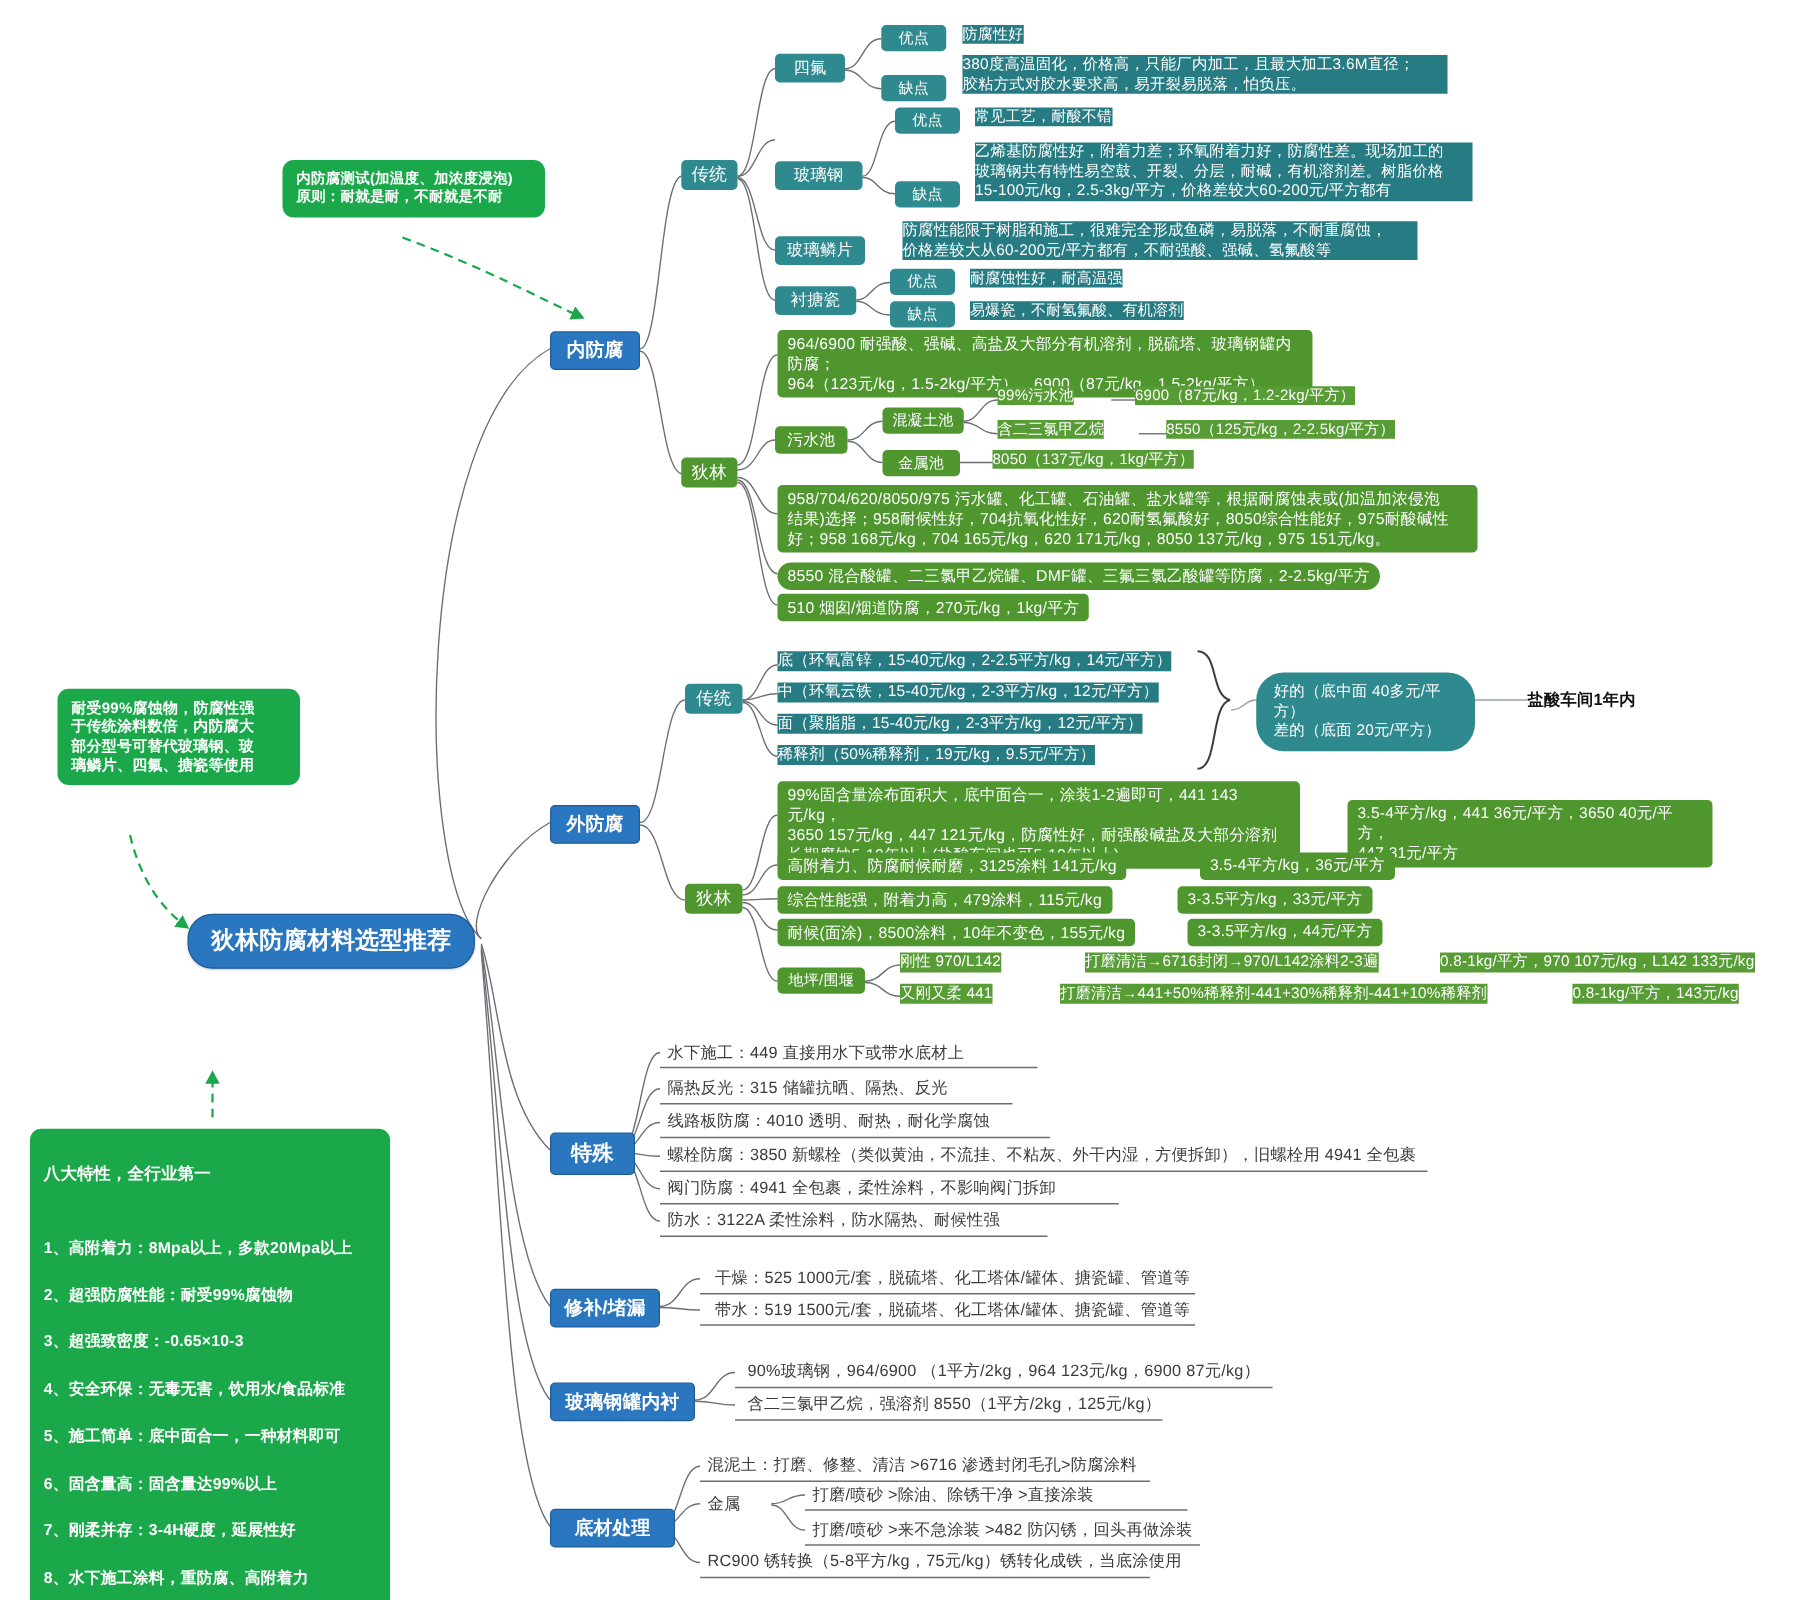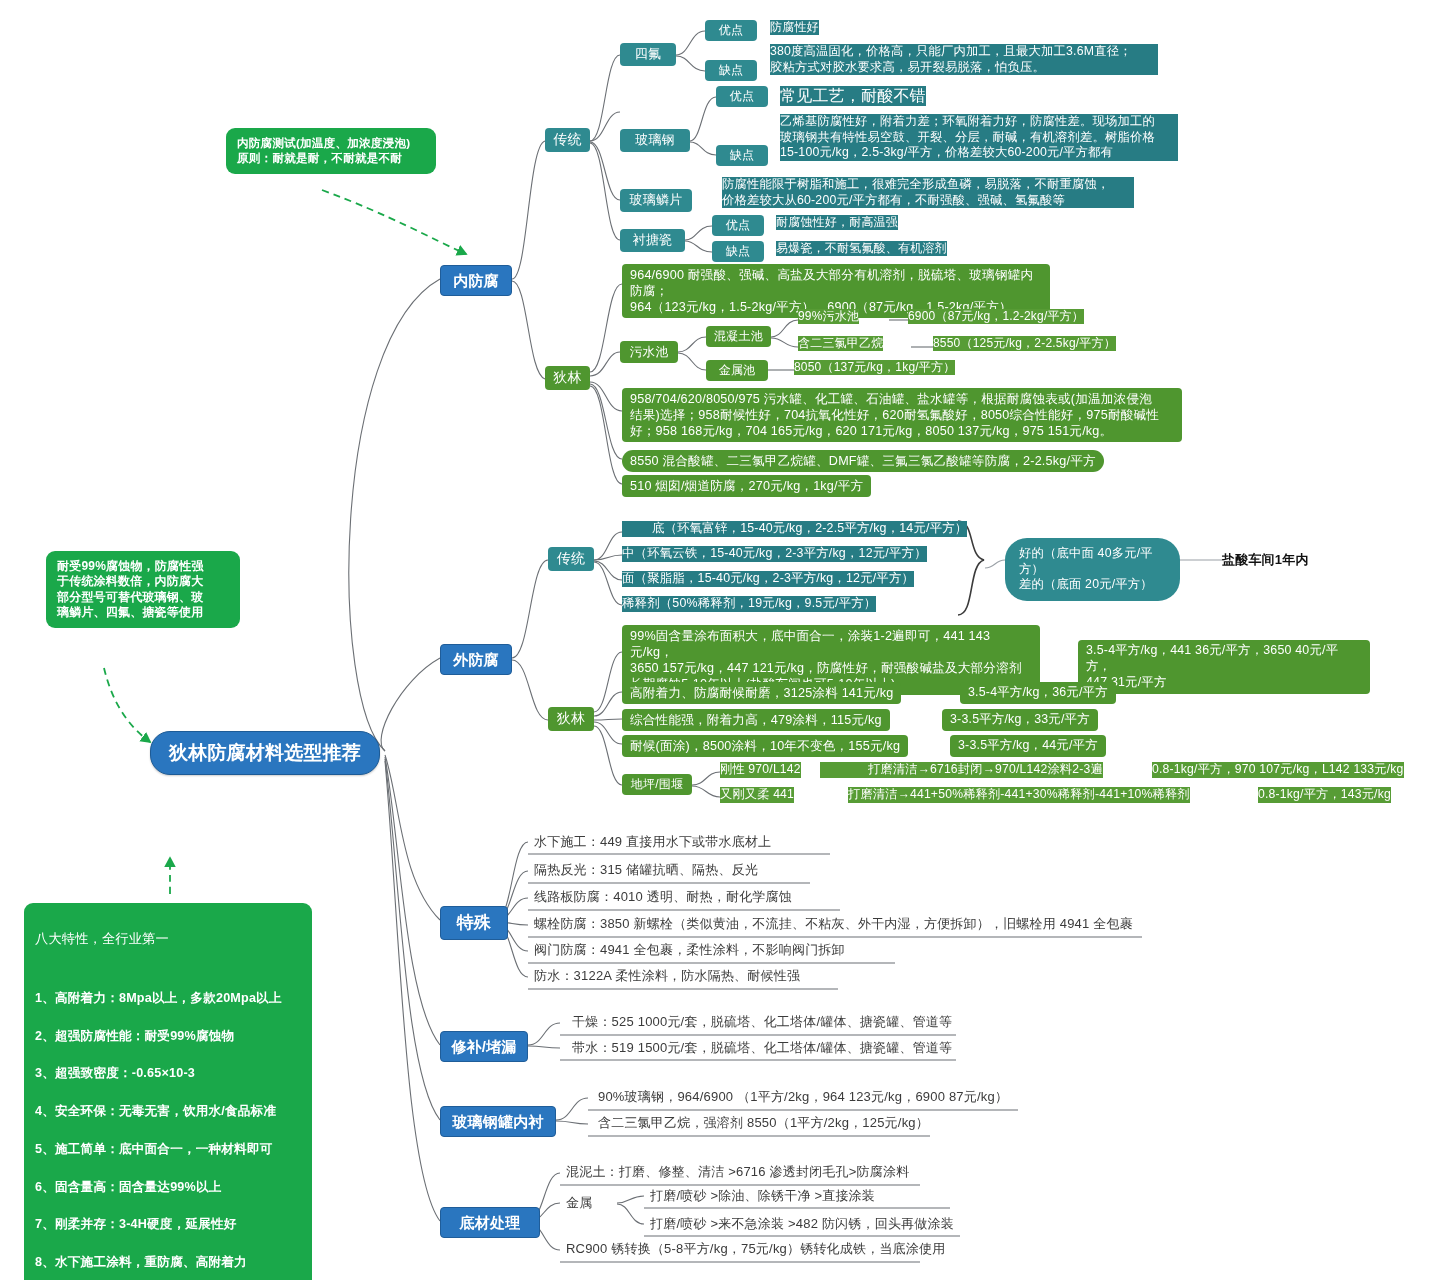--- a/index.html
+++ b/index.html
@@ -67,21 +67,21 @@
     padding:9px 18px;
     box-shadow:0 1px 2px rgba(0,0,0,.2);
   }
   .n-white-lbl { color:#111; font-weight:bold; font-size:13px; white-space:nowrap; }
   .watermark {
     position:absolute; right:14px; bottom:14px;
     font-size:26px; font-weight:bold; color:#2b2b2b;
     letter-spacing:1px;
   }
   .feat-list { font-size:12.6px; font-weight:bold; line-height:1.5; }
-  .feat-title { font-size:13.2px; font-weight:normal; margin-bottom:1px; }
+  .feat-title { font-size:13.2px; font-weight:bold; margin-bottom:1px; }
 </style>
 </head>
 <body>
 
 <div id="canvas">
 
   <svg class="links" viewBox="0 0 1448 1280">
     <g fill="none" stroke="#6b6f74" stroke-width="1.1">
 
       <path d="M385 751 C 330 700 330 340 440 279"></path>
@@ -236,21 +236,21 @@
 
   <div class="node n-teal" style="left:620px; top:43px; width:56px; font-size:13px; text-align:center;">四氟</div>
   <div class="node n-teal" style="left:705px; top:20px; width:52px; font-size:12px; text-align:center;">优点</div>
   <div class="node n-teal-d" style="left:770px; top:20px; font-size:12px;">防腐性好</div>
   <div class="node n-teal" style="left:705px; top:60px; width:52px; font-size:12px; text-align:center;">缺点</div>
   <div class="node n-teal-d" style="left:770px; top:44px; width:388px; font-size:12.3px;">380度高温固化，价格高，只能厂内加工，且最大加工3.6M直径；
 胶粘方式对胶水要求高，易开裂易脱落，怕负压。</div>
 
   <div class="node n-teal" style="left:620px; top:129px; width:70px; font-size:13px; text-align:center;">玻璃钢</div>
   <div class="node n-teal" style="left:716px; top:86px; width:52px; font-size:12px; text-align:center;">优点</div>
-  <div class="node n-teal-d" style="left:780px; top:86px; font-size:16px;">常见工艺，耐酸不错</div>
+  <div class="node n-teal-d" style="left:780px; top:86px; font-size:12px;">常见工艺，耐酸不错</div>
   <div class="node n-teal" style="left:716px; top:145px; width:52px; font-size:12px; text-align:center;">缺点</div>
   <div class="node n-teal-d" style="left:780px; top:114px; width:398px; font-size:12.3px;">乙烯基防腐性好，附着力差；环氧附着力好，防腐性差。现场加工的
 玻璃钢共有特性易空鼓、开裂、分层，耐碱，有机溶剂差。树脂价格
 15-100元/kg，2.5-3kg/平方，价格差较大60-200元/平方都有</div>
 
   <div class="node n-teal" style="left:620px; top:189px; width:72px; font-size:13px; text-align:center;">玻璃鳞片</div>
   <div class="node n-teal-d" style="left:722px; top:177px; width:412px; font-size:12.3px;">防腐性能限于树脂和施工，很难完全形成鱼磷，易脱落，不耐重腐蚀，
 价格差较大从60-200元/平方都有，不耐强酸、强碱、氢氟酸等</div>
 
   <div class="node n-teal" style="left:620px; top:229px; width:65px; font-size:13px; text-align:center;">衬搪瓷</div>
@@ -274,21 +274,21 @@
   <div class="node n-green-s" style="left:794px; top:360px; font-size:12px;">8050（137元/kg，1kg/平方）</div>
 
   <div class="node n-green" style="left:622px; top:388px; width:560px; font-size:12.6px;">958/704/620/8050/975 污水罐、化工罐、石油罐、盐水罐等，根据耐腐蚀表或(加温加浓侵泡
 结果)选择；958耐候性好，704抗氧化性好，620耐氢氟酸好，8050综合性能好，975耐酸碱性
 好；958 168元/kg，704 165元/kg，620 171元/kg，8050 137元/kg，975 151元/kg。</div>
   <div class="node n-green" style="left:622px; top:450px; font-size:12.6px;border-radius:11px;">8550 混合酸罐、二三氯甲乙烷罐、DMF罐、三氟三氯乙酸罐等防腐，2-2.5kg/平方</div>
   <div class="node n-green" style="left:622px; top:475px; font-size:12.6px;">510 烟囱/烟道防腐，270元/kg，1kg/平方</div>
 
   <div class="node n-teal" style="left:548px; top:547px; width:46px; font-size:14px; text-align:center;">传统</div>
 
-  <div class="node n-teal-d" style="left:622px; top:521px; font-size:12.4px;padding-left:30px;">底（环氧富锌，15-40元/kg，2-2.5平方/kg，14元/平方）</div>
+  <div class="node n-teal-d" style="left:622px; top:521px; font-size:12.4px;">底（环氧富锌，15-40元/kg，2-2.5平方/kg，14元/平方）</div>
   <div class="node n-teal-d" style="left:622px; top:546px; font-size:12.4px;">中（环氧云铁，15-40元/kg，2-3平方/kg，12元/平方）</div>
   <div class="node n-teal-d" style="left:622px; top:571px; font-size:12.4px;">面（聚脂脂，15-40元/kg，2-3平方/kg，12元/平方）</div>
   <div class="node n-teal-d" style="left:622px; top:596px; font-size:12.4px;">稀释剂（50%稀释剂，19元/kg，9.5元/平方）</div>
 
   <div class="node n-pill" style="left:1005px; top:538px; width:175px; font-size:12.3px; text-align:left;">好的（底中面 40多元/平方）
 差的（底面 20元/平方）</div>
   <div class="node n-white-lbl" style="left:1222px; top:552px;">盐酸车间1年内</div>
 
   <div class="node n-green" style="left:548px; top:707px; width:46px; font-size:14px; text-align:center;">狄林</div>
 
@@ -302,21 +302,21 @@
   <div class="node n-green" style="left:960px; top:682px; font-size:12.4px;">3.5-4平方/kg，36元/平方</div>
 
   <div class="node n-green" style="left:622px; top:709px; font-size:12.6px;">综合性能强，附着力高，479涂料，115元/kg</div>
   <div class="node n-green" style="left:942px; top:709px; font-size:12.4px;">3-3.5平方/kg，33元/平方</div>
 
   <div class="node n-green" style="left:622px; top:735px; font-size:12.6px;">耐候(面涂)，8500涂料，10年不变色，155元/kg</div>
   <div class="node n-green" style="left:950px; top:735px; font-size:12.4px;">3-3.5平方/kg，44元/平方</div>
 
   <div class="node n-green" style="left:622px; top:774px; width:70px; font-size:12px; text-align:center;">地坪/围堰</div>
   <div class="node n-green-s" style="left:720px; top:762px; font-size:12.2px;">刚性 970/L142</div>
-  <div class="node n-green-s" style="left:820px; top:762px; font-size:12.2px;padding-left:48px;">打磨清洁→6716封闭→970/L142涂料2-3遍</div>
+  <div class="node n-green-s" style="left:868px; top:762px; font-size:12.2px;">打磨清洁→6716封闭→970/L142涂料2-3遍</div>
   <div class="node n-green-s" style="left:1152px; top:762px; font-size:12.2px;">0.8-1kg/平方，970 107元/kg，L142 133元/kg</div>
   <div class="node n-green-s" style="left:720px; top:787px; font-size:12.2px;">又刚又柔 441</div>
   <div class="node n-green-s" style="left:848px; top:787px; font-size:12.2px;">打磨清洁→441+50%稀释剂-441+30%稀释剂-441+10%稀释剂</div>
   <div class="node n-green-s" style="left:1258px; top:787px; font-size:12.2px;">0.8-1kg/平方，143元/kg</div>
 
   <div class="node n-plain" style="left:534px; top:834px;">水下施工：449 直接用水下或带水底材上</div>
   <div class="node n-plain" style="left:534px; top:862px;">隔热反光：315 储罐抗晒、隔热、反光</div>
   <div class="node n-plain" style="left:534px; top:889px;">线路板防腐：4010 透明、耐热，耐化学腐蚀</div>
   <div class="node n-plain" style="left:534px; top:916px;">螺栓防腐：3850 新螺栓（类似黄油，不流挂、不粘灰、外干内湿，方便拆卸），旧螺栓用 4941 全包裹</div>
   <div class="node n-plain" style="left:534px; top:942px;">阀门防腐：4941 全包裹，柔性涂料，不影响阀门拆卸</div>

